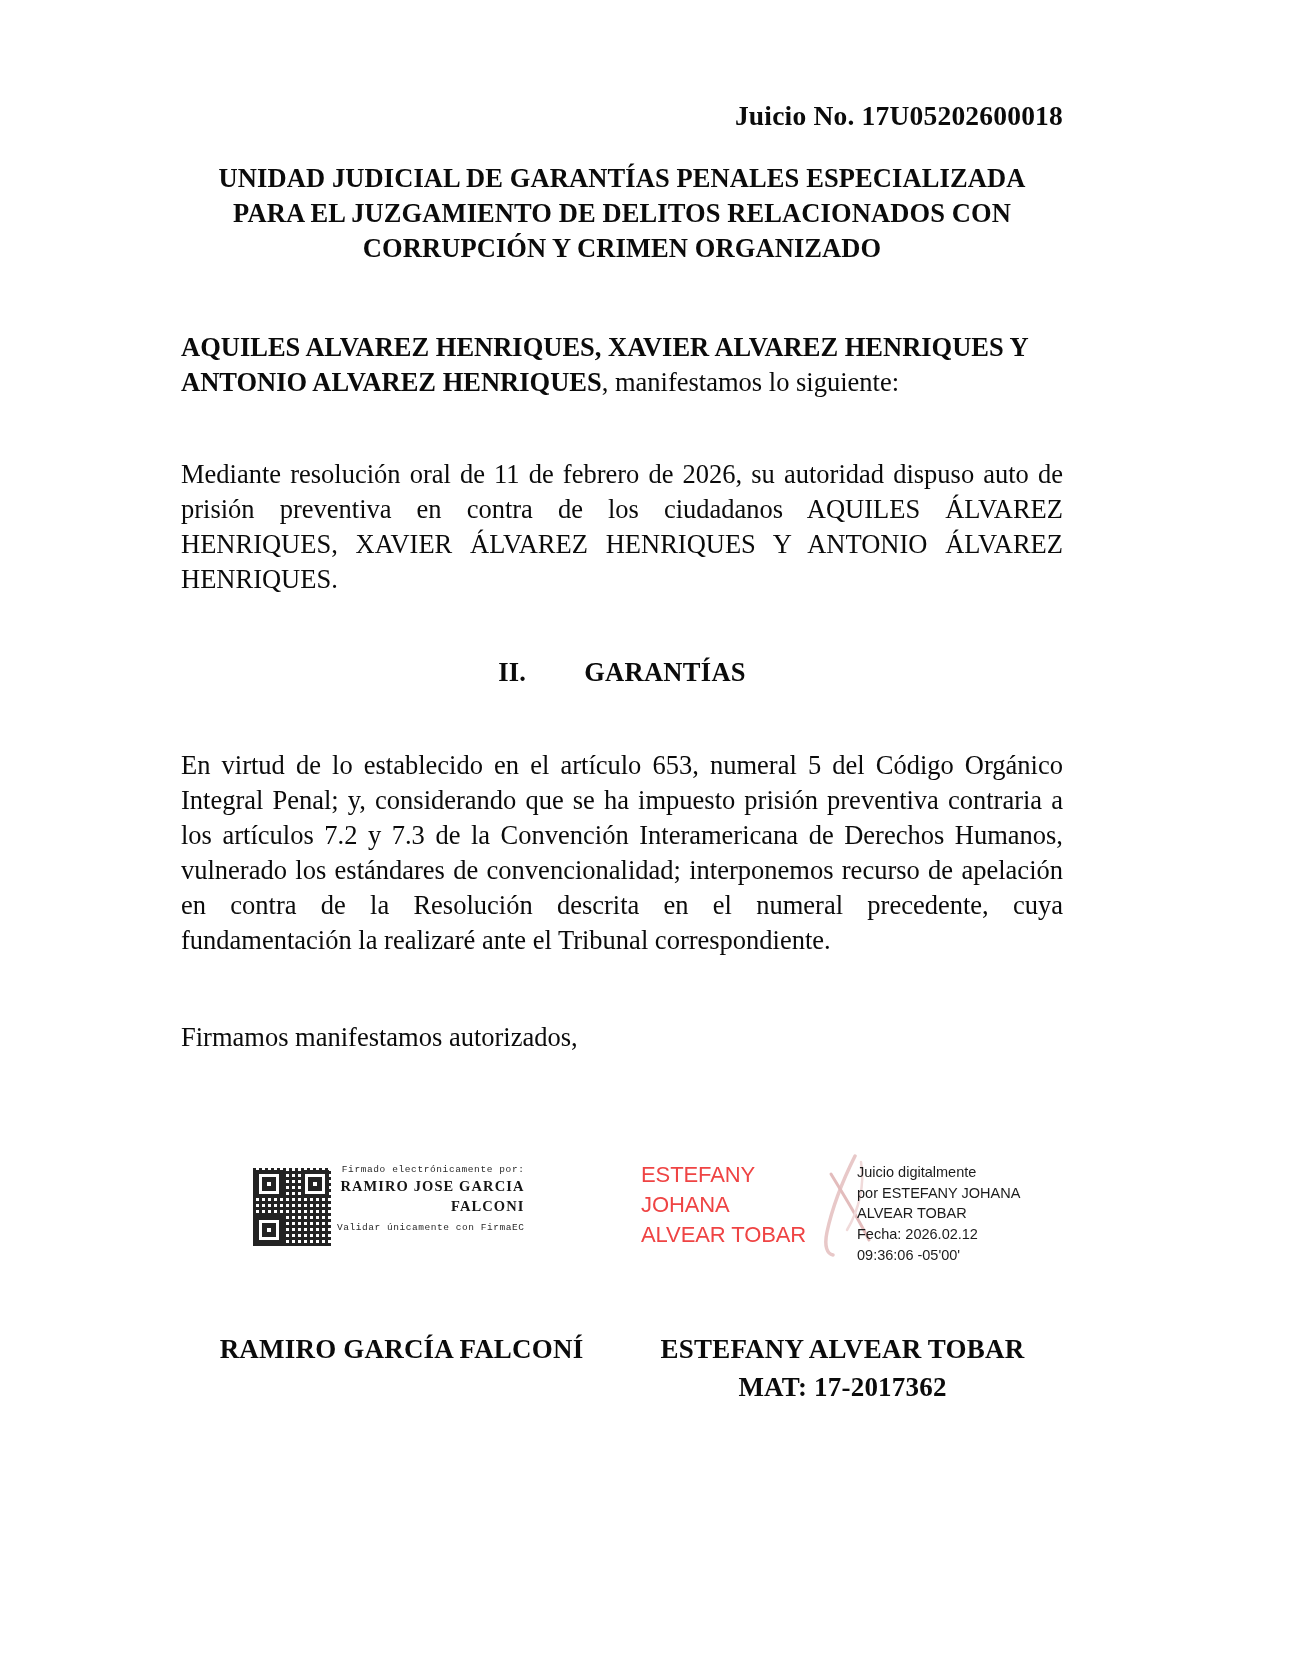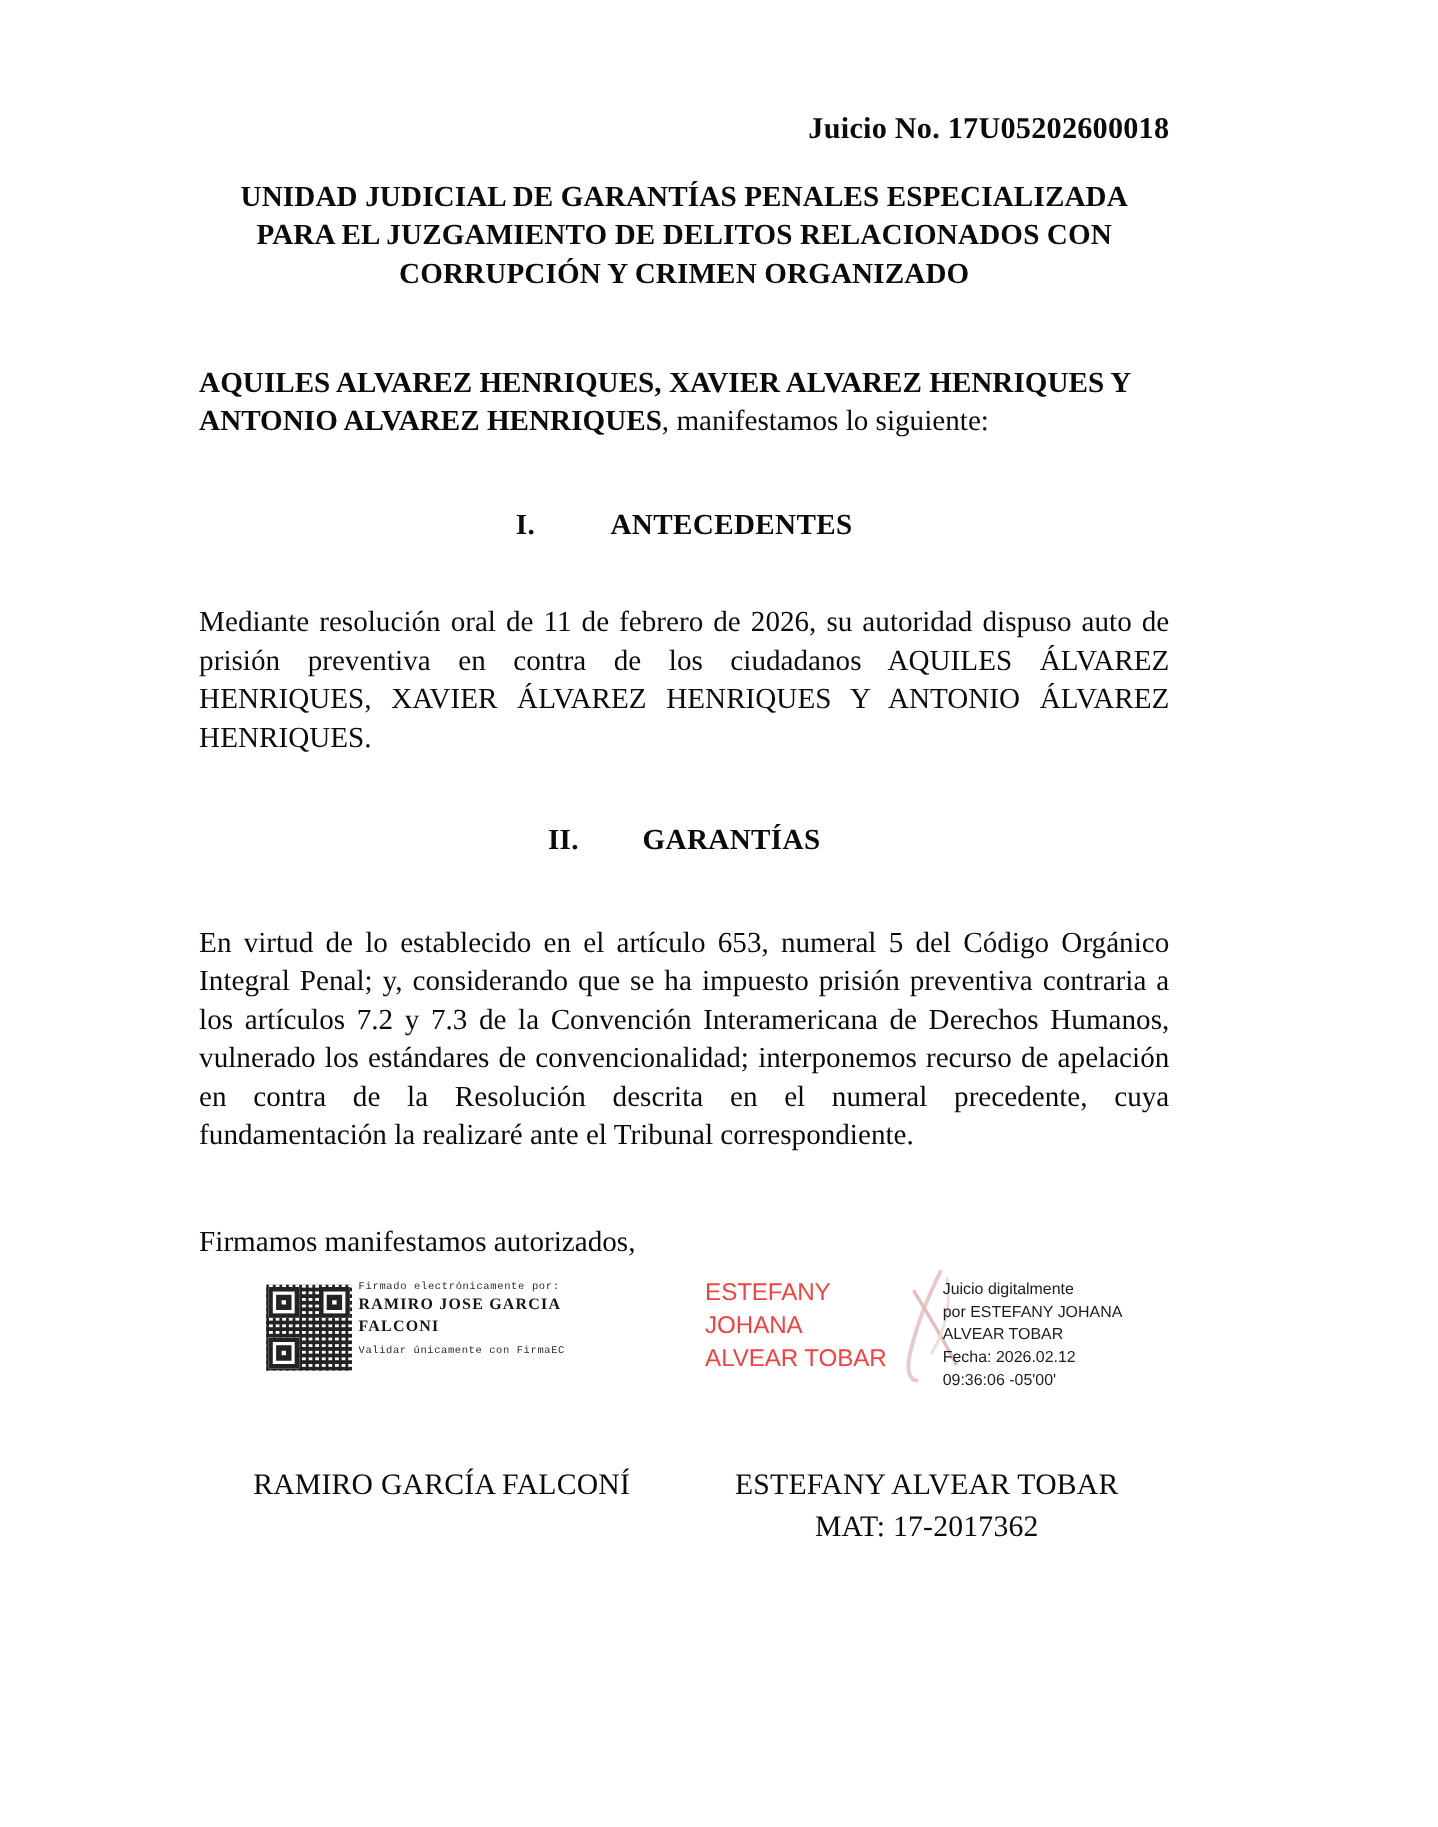--- a/index.html
+++ b/index.html
@@ -93,21 +93,21 @@
     position: absolute;
     left: 181px;
     top: 1148px;
     width: 882px;
     height: 200px;
   }
   .sig-col {
     position: absolute;
     top: 0;
   }
-  .sig-left  { left: 9px;  width: 420px; }
+  .sig-left  { left: 20px;  width: 420px; text-align: right; }
   .sig-right { left: 450px; width: 432px; }
 
   
   .firmaec {
     position: relative;
     height: 86px;
     width: 360px;
     margin-left: 52px;
   }
   .qr {
@@ -210,21 +210,21 @@
   .sig-names {
     position: absolute;
     left: 181px;
     top: 1318px;
     width: 882px;
     display: flex;
   }
   .sig-name-col {
     flex: 1;
     text-align: center;
-    font-weight: normal;
+    font-weight: bold;
     font-size: 27px;
     line-height: 1.42;
     letter-spacing: 0.2px;
   }
   .sig-name-col .mat { display: block; }
 </style>
 </head>
 <body>
 
 <div class="page">
@@ -232,23 +232,20 @@
   <div class="content">
 
     <div class="case-line">Juicio No. 17U05202600018</div>
 
     <div class="court-heading">UNIDAD JUDICIAL DE GARANTÍAS PENALES ESPECIALIZADA PARA EL JUZGAMIENTO DE DELITOS RELACIONADOS CON CORRUPCIÓN Y CRIMEN ORGANIZADO</div>
 
     <div class="parties">
       <b>AQUILES ALVAREZ HENRIQUES, XAVIER ALVAREZ HENRIQUES Y ANTONIO ALVAREZ HENRIQUES</b><span class="tail">, manifestamos lo siguiente:</span>
     </div>
 
-    <div class="section-heading">
-      <span class="numeral">I.</span><span class="gap"></span><span>ANTECEDENTES</span>
-    </div>
 
     <div class="body-par par-antecedentes">Mediante resolución oral de 11 de febrero de 2026, su autoridad dispuso auto de prisión preventiva en contra de los ciudadanos AQUILES ÁLVAREZ HENRIQUES, XAVIER ÁLVAREZ HENRIQUES Y ANTONIO ÁLVAREZ HENRIQUES.</div>
 
     <div class="section-heading">
       <span class="numeral">II.</span><span class="gap"></span><span>GARANTÍAS</span>
     </div>
 
     <div class="body-par par-apelacion">En virtud de lo establecido en el artículo 653, numeral 5 del Código Orgánico Integral Penal; y, considerando que se ha impuesto prisión preventiva contraria a los artículos 7.2 y 7.3 de la Convención Interamericana de Derechos Humanos, vulnerado los estándares de convencionalidad; interponemos recurso de apelación en contra de la Resolución descrita en el numeral precedente, cuya fundamentación la realizaré ante el Tribunal correspondiente.</div>
 
     <div class="par-cierre">Firmamos manifestamos autorizados,</div>

